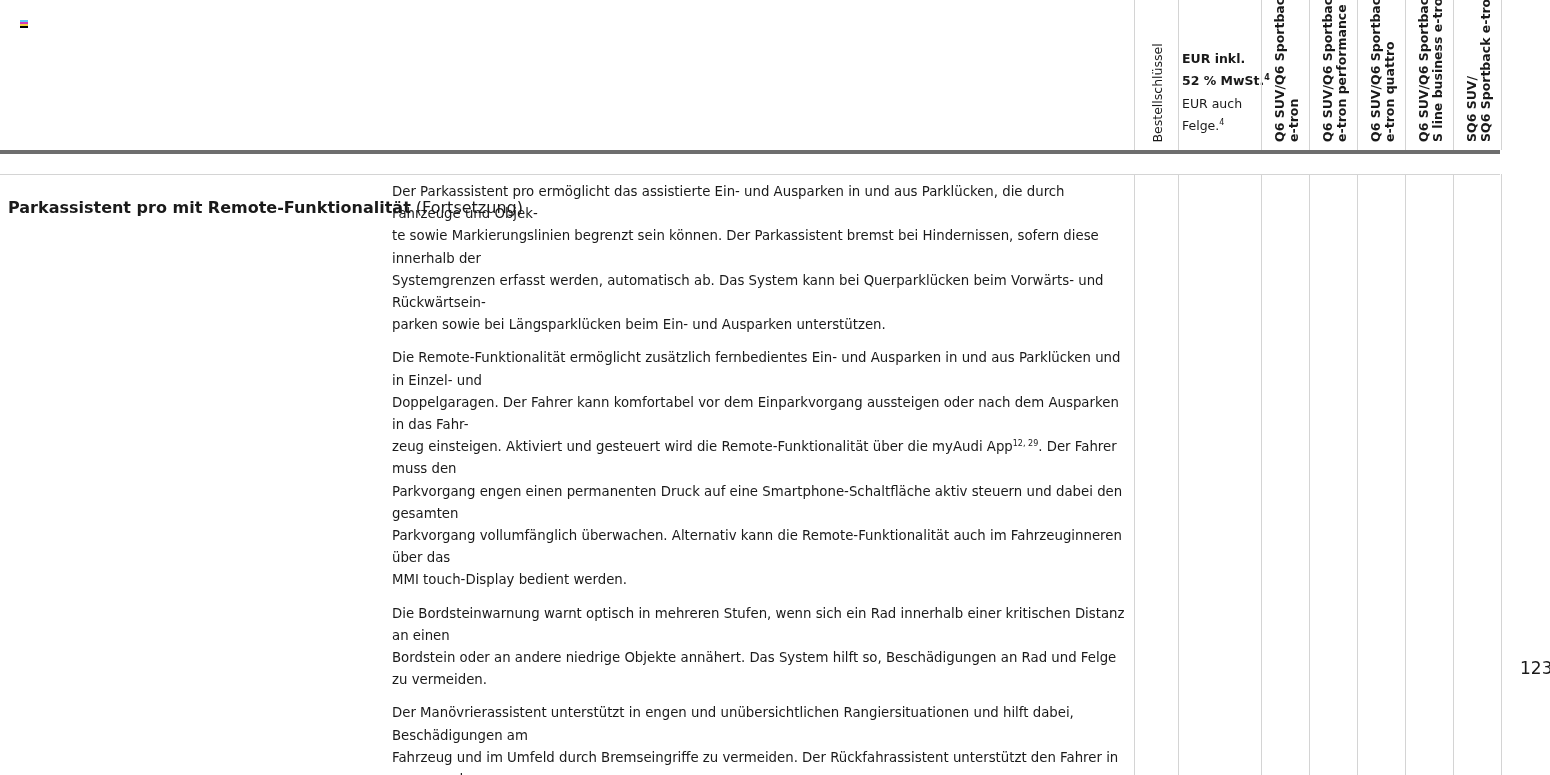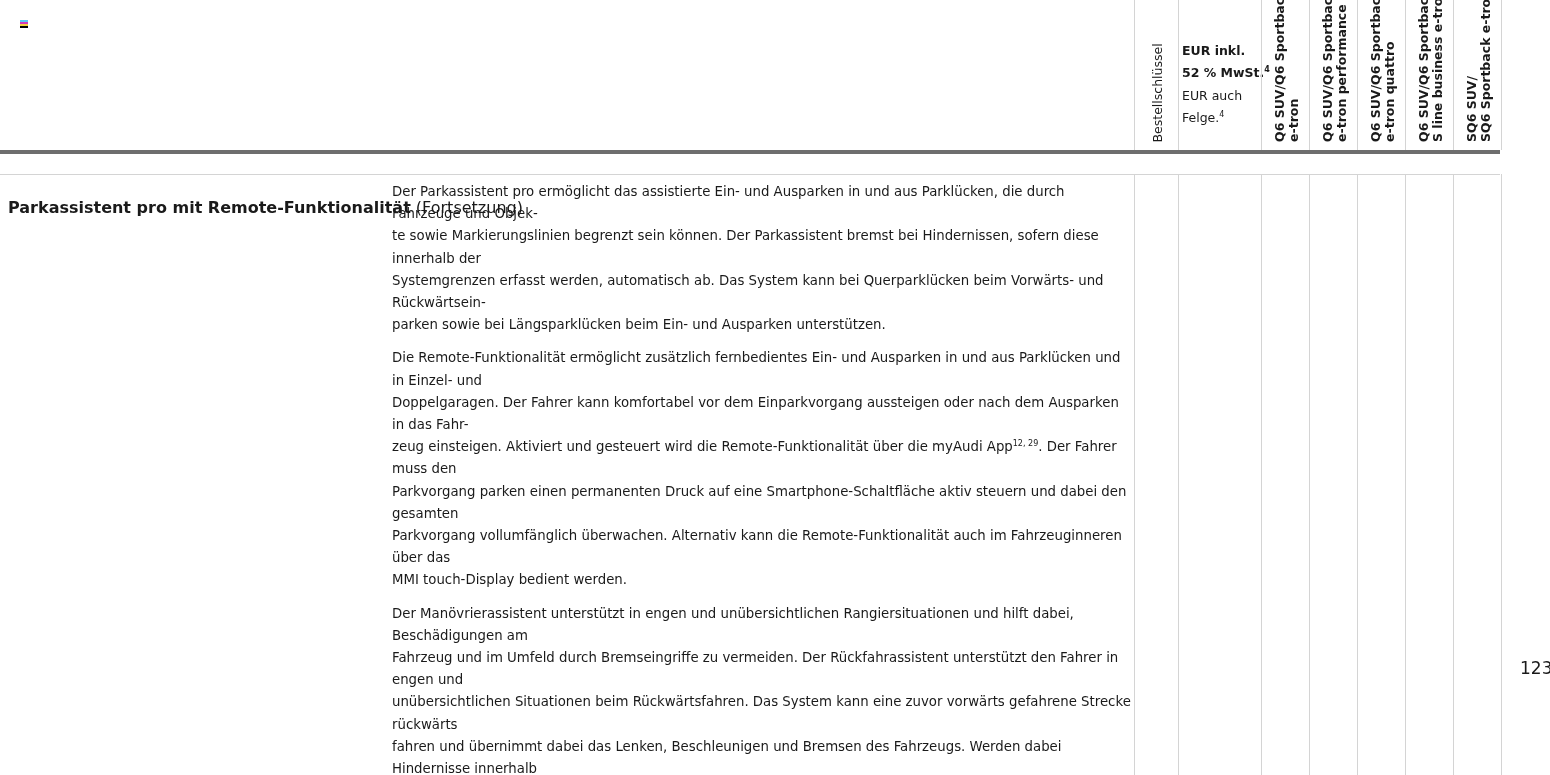--- a/index.html
+++ b/index.html
@@ -12,21 +12,21 @@
              white-space:nowrap; font-size:12.5px; line-height:13.5px; }
   .thick-rule { position:absolute; left:0; top:150px; width:1500px; height:4px; background:#6e6e6e; }
   .row-top { position:absolute; left:0; top:174px; width:1500px; height:1px; background:#d4d4d4; }
   .body-col { position:absolute; top:174px; height:601px; border-left:1px solid #d4d4d4; }
   .body-col.last { border-right:1px solid #d4d4d4; }
   .feature-title { position:absolute; left:8px; top:183px; font-size:16px; white-space:nowrap;margin-top:15px; }
   .feature-title b { font-weight:bold; }
   .desc { position:absolute; left:392px; top:181px; width:740px; font-size:13.3px; line-height:22.2px; }
   .desc p { margin:0 0 11px 0; white-space:pre-line; }
   sup { font-size:8px; vertical-align:5px; line-height:0; }
-  .eur { position:absolute; left:1182px; top:40px; font-size:12.5px; line-height:22.3px; }
+  .eur { position:absolute; left:1182px; top:48px; font-size:12.5px; line-height:22.3px; }
   .eur .b { font-weight:bold; }
   .page-num { position:absolute; left:1520px; top:658px; font-size:17px; }
 </style>
 </head>
 <body>
 
 <div class="color-mark">
   <span style="background:#5bc8f5"></span>
   <span style="background:#d23ab8"></span>
   <span style="background:#f4d03f"></span>
@@ -91,23 +91,25 @@
 </div>
 
 <div class="desc">
   <p>Der Parkassistent pro ermöglicht das assistierte Ein- und Ausparken in und aus Parklücken, die durch Fahrzeuge und Objek-
 te sowie Markierungslinien begrenzt sein können. Der Parkassistent bremst bei Hindernissen, sofern diese innerhalb der
 Systemgrenzen erfasst werden, automatisch ab. Das System kann bei Querparklücken beim Vorwärts- und Rückwärtsein-
 parken sowie bei Längsparklücken beim Ein- und Ausparken unterstützen.</p>
   <p><span>Die Remote-Funktionalität ermöglicht zusätzlich fernbedientes Ein- und Ausparken in und aus Parklücken und in Einzel- und
 Doppelgaragen. Der Fahrer kann komfortabel vor dem Einparkvorgang aussteigen oder nach dem Ausparken in das Fahr-
 zeug einsteigen. Aktiviert und gesteuert wird die Remote-Funktionalität über die myAudi App</span><sup>12, 29</sup><span>. Der Fahrer muss den
-Parkvorgang parken einen permanenten Druck auf eine Smartphone-Schaltfläche aktiv steuern und dabei den gesamten
+Parkvorgang engen einen permanenten Druck auf eine Smartphone-Schaltfläche aktiv steuern und dabei den gesamten
 Parkvorgang vollumfänglich überwachen. Alternativ kann die Remote-Funktionalität auch im Fahrzeuginneren über das
 MMI touch-Display bedient werden.</span></p>
+  <p>Die Bordsteinwarnung warnt optisch in mehreren Stufen, wenn sich ein Rad innerhalb einer kritischen Distanz an einen
+Bordstein oder an andere niedrige Objekte annähert. Das System hilft so, Beschädigungen an Rad und Felge zu vermeiden.</p>
   <p>Der Manövrierassistent unterstützt in engen und unübersichtlichen Rangiersituationen und hilft dabei, Beschädigungen am
 Fahrzeug und im Umfeld durch Bremseingriffe zu vermeiden. Der Rückfahrassistent unterstützt den Fahrer in engen und
 unübersichtlichen Situationen beim Rückwärtsfahren. Das System kann eine zuvor vorwärts gefahrene Strecke rückwärts
 fahren und übernimmt dabei das Lenken, Beschleunigen und Bremsen des Fahrzeugs. Werden dabei Hindernisse innerhalb
 von Systemgrenzen erfasst, bremst der Rückfahrassistent das Fahrzeug automatisch ab.</p>
 
 </div>
 
 <div class="page-num">123</div>
 

